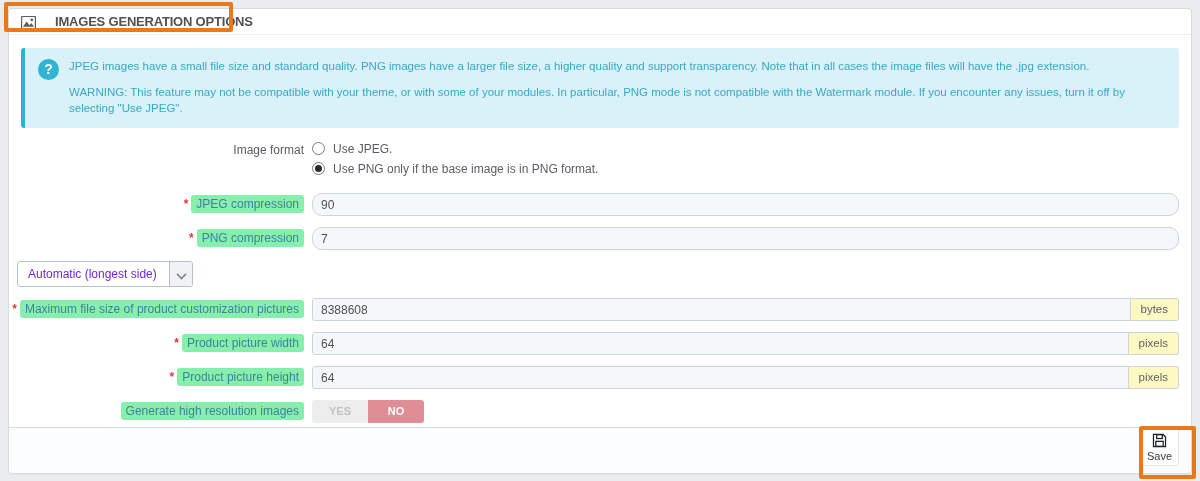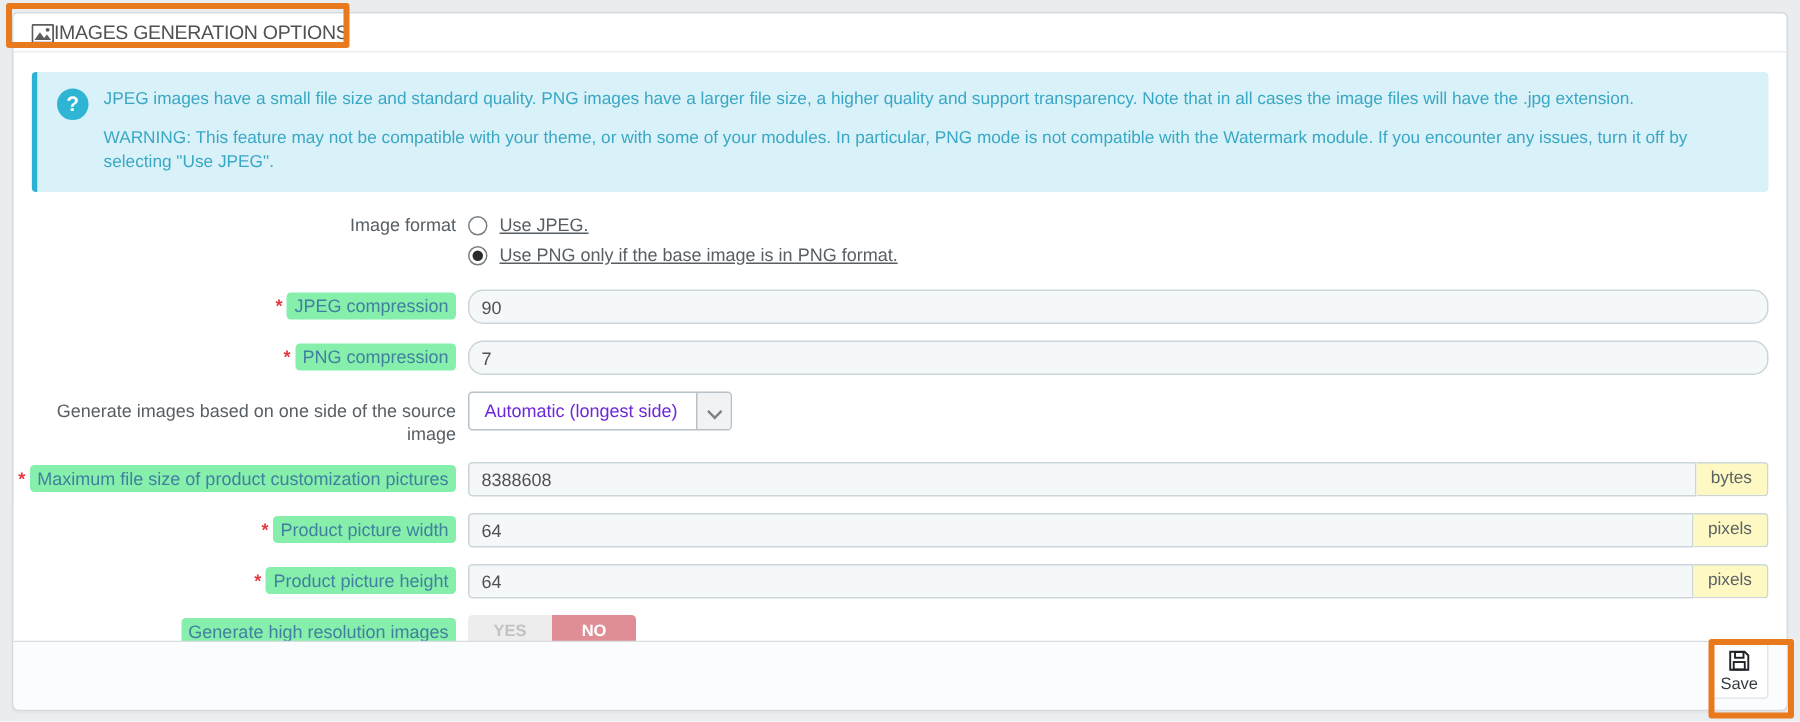--- a/index.html
+++ b/index.html
@@ -14,26 +14,26 @@
   }
   .panel {
     position:absolute; left:8px; top:8px; right:8px; bottom:7px;
     background:#ffffff;
     border:1px solid #d6dbdf;
     border-radius:4px;
     box-shadow:0 1px 2px rgba(0,0,0,.04);
   }
   .panel-heading {
     height:26px;
-    display:flex; align-items:center; gap:0;
+    display:flex; align-items:center; gap:19px;
     padding:0 12px;
     border-bottom:1px solid #eceff1;
     color:#515151;
     font-size:13px;
-    font-weight:normal;
+    font-weight:bold;
     letter-spacing:-0.2px;
   }
   .panel-heading .pic-icon { display:inline-flex; margin-top:1px; }
 
   
   .annotation {
     position:absolute;
     border:4px solid #e8791d;
     border-radius:2px;
     pointer-events:none;
@@ -81,21 +81,21 @@
   .control-col { flex:1; margin-left:8px; margin-right:12px; }
   .req { color:#e4383f; font-weight:bold; margin-right:3px; }
   .lbl-tip {
     color:#41809f;
     background:#86efac;
     border-radius:3px;
     padding:2px 5px;
   }
 
   
-  .radio-row { display:flex; align-items:flex-end; margin-bottom:5px; height:15px;text-decoration:underline; }
+  .radio-row { display:flex; align-items:flex-start; margin-bottom:5px; height:15px; }
   .radio-circle {
     width:13px; height:13px; flex:none;
     border:1px solid #767f85;
     border-radius:50%;
     background:#fff;
     margin-right:8px;
     position:relative;
     cursor:pointer;
   }
   .radio-circle.checked::after {
@@ -254,21 +254,20 @@
     <div class="form-row">
       <div class="label-col">
         <span class="req">*</span><span class="lbl-tip">PNG compression</span>
       </div>
       <div class="control-col">
         <input class="text-input" type="text" value="7" style="">
       </div>
     </div>
 
     <div class="form-row">
-      <div class="label-col plain" style="padding-top:6px;">Generate images based on one side of the source image</div>
       <div class="control-col">
         <div class="fake-select">
           <span class="sel-text">Automatic (longest side)</span>
           <span class="sel-arrow"></span>
         </div>
       </div>
     </div>
 
     <div class="form-row">
       <div class="label-col">

